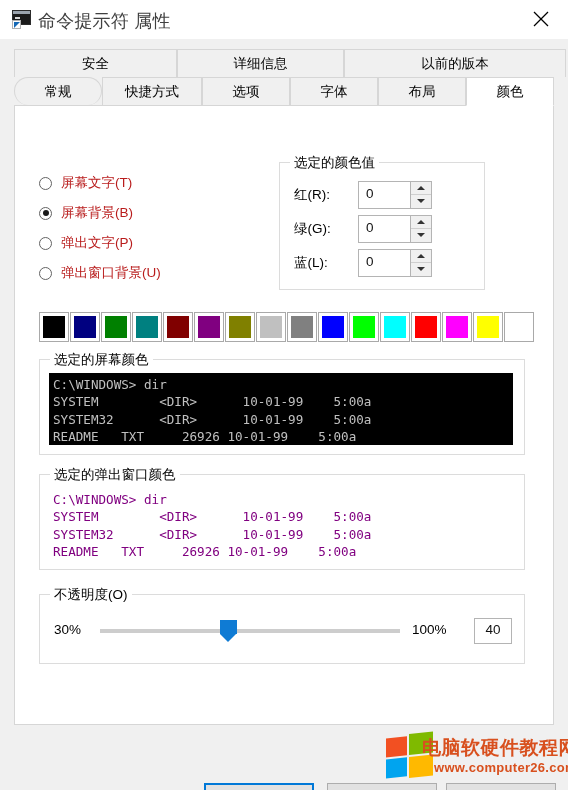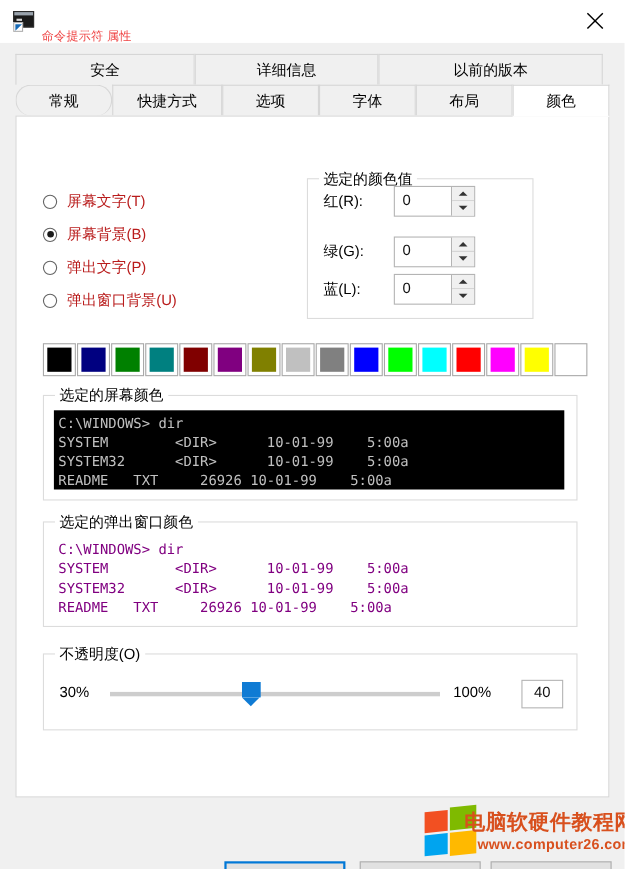--- a/index.html
+++ b/index.html
@@ -60,25 +60,24 @@
   .title-icon .arrowbox:after {
     content: "";
     position: absolute; left: 1px; top: 1px;
     width: 0; height: 0;
     border-left: 6px solid #1669b5;
     border-bottom: 6px solid transparent;
   }
   .title-text {
     position: absolute;
     left: 38px; top: 9px;
-    font-size: 11px;
-    color: #ef4444;
+    font-size: 18px;
+    color: #404040;
     white-space: nowrap;
     letter-spacing: 0.2px;
-    margin-top: 16px;
   }
   .close-btn {
     position: absolute;
     right: 10px; top: 4px;
     width: 34px; height: 30px;
     cursor: pointer;
   }
   .close-btn svg { position: absolute; left: 9px; top: 7px; }
 
   
@@ -427,21 +426,21 @@
   <div class="page">
 
     <div class="tabstrip">
       <div class="tabrow row1">
         <div class="tab" style="left:0px;width:163px;">
           <span>安全</span>
         </div>
         <div class="tab" style="left:163px;width:167px;">
           <span>详细信息</span>
         </div>
-        <div class="tab" style="left:330px;width:204px;">
+        <div class="tab" style="left:330px;width:222px;">
           <span>以前的版本</span>
         </div>
       </div>
       <div class="tabrow row2">
         <div class="tab" style="left:0px;width:88px;border-radius:14px;">
           <span>常规</span>
         </div>
         <div class="tab" style="left:88px;width:100px;">
           <span>快捷方式</span>
         </div>
@@ -477,21 +476,21 @@
         </div>
         <div class="radio-item">
           <span class="radio-mark"></span>
           <span class="radio-label">弹出窗口背景(U)</span>
         </div>
       </div>
 
       <div class="groupbox" id="grp-colorvalues">
         <div class="group-title">选定的颜色值</div>
 
-        <div class="rgb-row" style="top:6px;">
+        <div class="rgb-row" style="top:18px;">
           <span class="rgb-label">红(R):</span>
           <div class="spin">
             <span class="spin-val">0</span>
             <div class="spin-btns">
               <div class="spin-up"></div>
               <div class="spin-dn"></div>
             </div>
           </div>
         </div>
 

